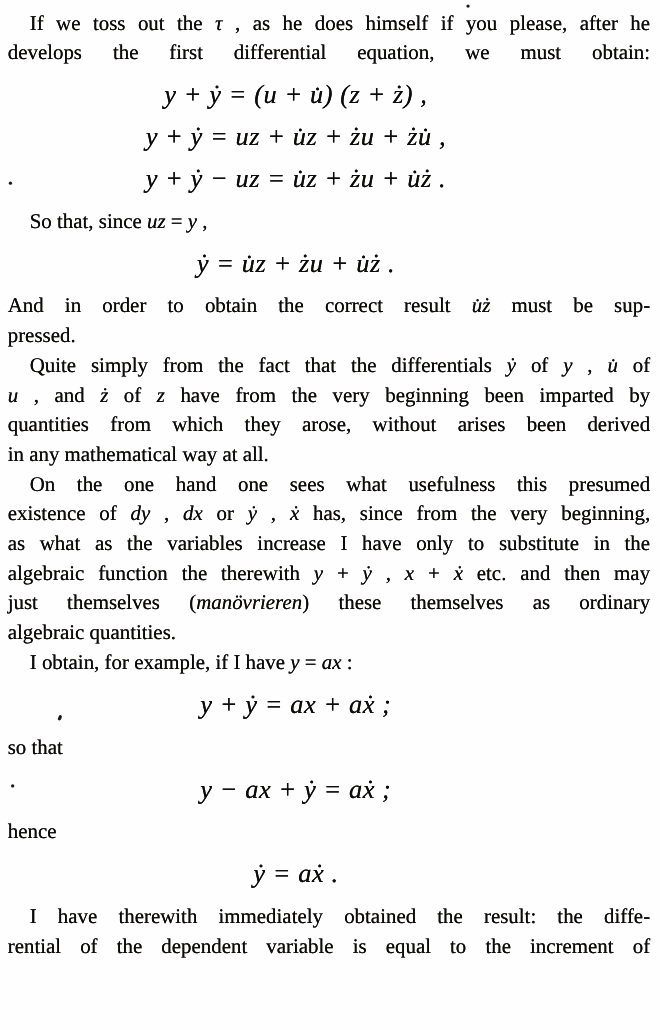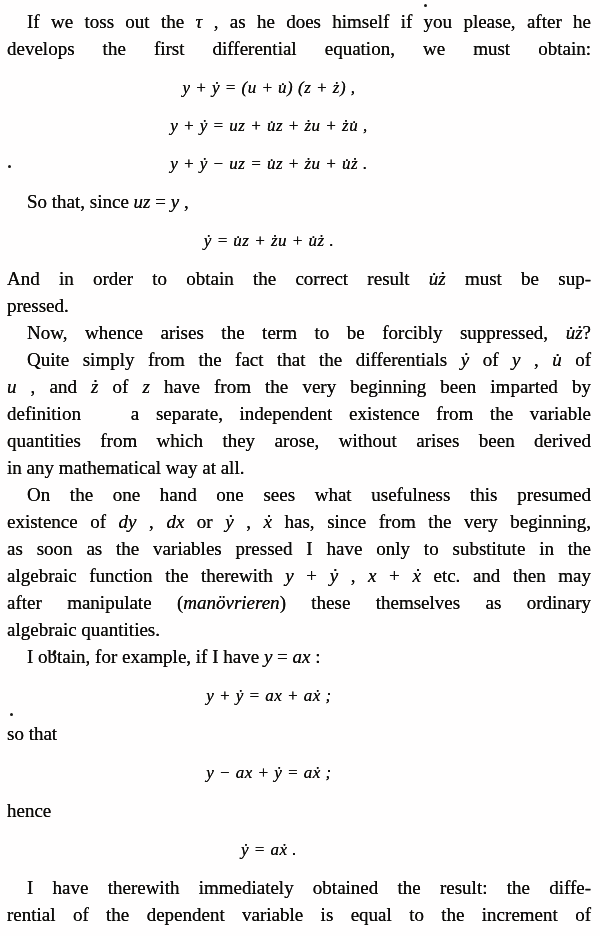--- a/index.html
+++ b/index.html
@@ -28,21 +28,21 @@
     text-shadow: 0 0 0.4px currentColor;
   }
   .line.last { text-align-last: left; }
   .line.ind  { text-indent: 20px; }
   .it { font-style: italic; }
   .ro { font-style: normal; }
   
   .eq { margin: 6px 0; }
   .eq-line {
     font-style: italic;
-    font-size: 17px;
+    font-size: 24px;
     line-height: 27px;
     padding: 5.5px 60px 5.5px 0;
     text-align: center;
     text-shadow: 0 0 0.4px currentColor;
     letter-spacing: 0.5px;
   }
   
   .speck {
     position: absolute;
     background: #1a1916;
@@ -71,35 +71,31 @@
         <div class="line ind last"><span class="ro">So that, since </span><span class="it">uz</span><span class="ro"> = </span><span class="it">y</span><span class="ro"> ,</span></div>
       </div>
       <div class="block eq">
         <div class="eq-line">ẏ = u̇z + żu + u̇ż .</div>
       </div>
       <div class="block p">
         <div class="line"><span class="ro">And in order to obtain the correct result </span><span class="it">u̇ż</span><span class="ro"> must be sup-</span></div>
         <div class="line last"><span class="ro">pressed.</span></div>
       </div>
       <div class="block p">
-        <div class="line ind"><span class="ro">Now, whence arises the term to be forcibly suppressed, </span><span class="it">u̇ż</span><span class="ro">?</span></div>
-      </div>
-      <div class="block p">
         <div class="line ind"><span class="ro">Quite simply from the fact that the differentials </span><span class="it">ẏ</span><span class="ro"> of </span><span class="it">y</span><span class="ro"> , </span><span class="it">u̇</span><span class="ro"> of</span></div>
         <div class="line"><span class="it">u</span><span class="ro"> , and </span><span class="it">ż</span><span class="ro"> of </span><span class="it">z</span><span class="ro"> have from the very beginning been imparted by</span></div>
-        <div class="line"><span class="ro">definition&nbsp;&nbsp; a separate, independent existence from the variable</span></div>
         <div class="line"><span class="ro">quantities from which they arose, without arises been derived</span></div>
         <div class="line last"><span class="ro">in any mathematical way at all.</span></div>
       </div>
       <div class="block p">
         <div class="line ind"><span class="ro">On the one hand one sees what usefulness this presumed</span></div>
         <div class="line"><span class="ro">existence of </span><span class="it">dy</span><span class="ro"> , </span><span class="it">dx</span><span class="ro"> or </span><span class="it">ẏ</span><span class="ro"> , </span><span class="it">ẋ</span><span class="ro"> has, since from the very beginning,</span></div>
-        <div class="line"><span class="ro">as soon as the variables pressed I have only to substitute in the</span></div>
+        <div class="line"><span class="ro">as what as the variables increase I have only to substitute in the</span></div>
         <div class="line"><span class="ro">algebraic function the therewith </span><span class="it">y</span><span class="ro"> + </span><span class="it">ẏ</span><span class="ro"> , </span><span class="it">x</span><span class="ro"> + </span><span class="it">ẋ</span><span class="ro"> etc. and then may</span></div>
-        <div class="line"><span class="ro">after manipulate (</span><span class="it">manövrieren</span><span class="ro">) these themselves as ordinary</span></div>
+        <div class="line"><span class="ro">just themselves (</span><span class="it">manövrieren</span><span class="ro">) these themselves as ordinary</span></div>
         <div class="line last"><span class="ro">algebraic quantities.</span></div>
       </div>
       <div class="block p">
         <div class="line ind last"><span class="ro">I obtain, for example, if I have </span><span class="it">y</span><span class="ro"> = </span><span class="it">ax</span><span class="ro"> :</span></div>
       </div>
       <div class="block eq">
         <div class="eq-line">y + ẏ = ax + aẋ ;</div>
       </div>
       <div class="block p">
         <div class="line last"><span class="ro">so that</span></div>

